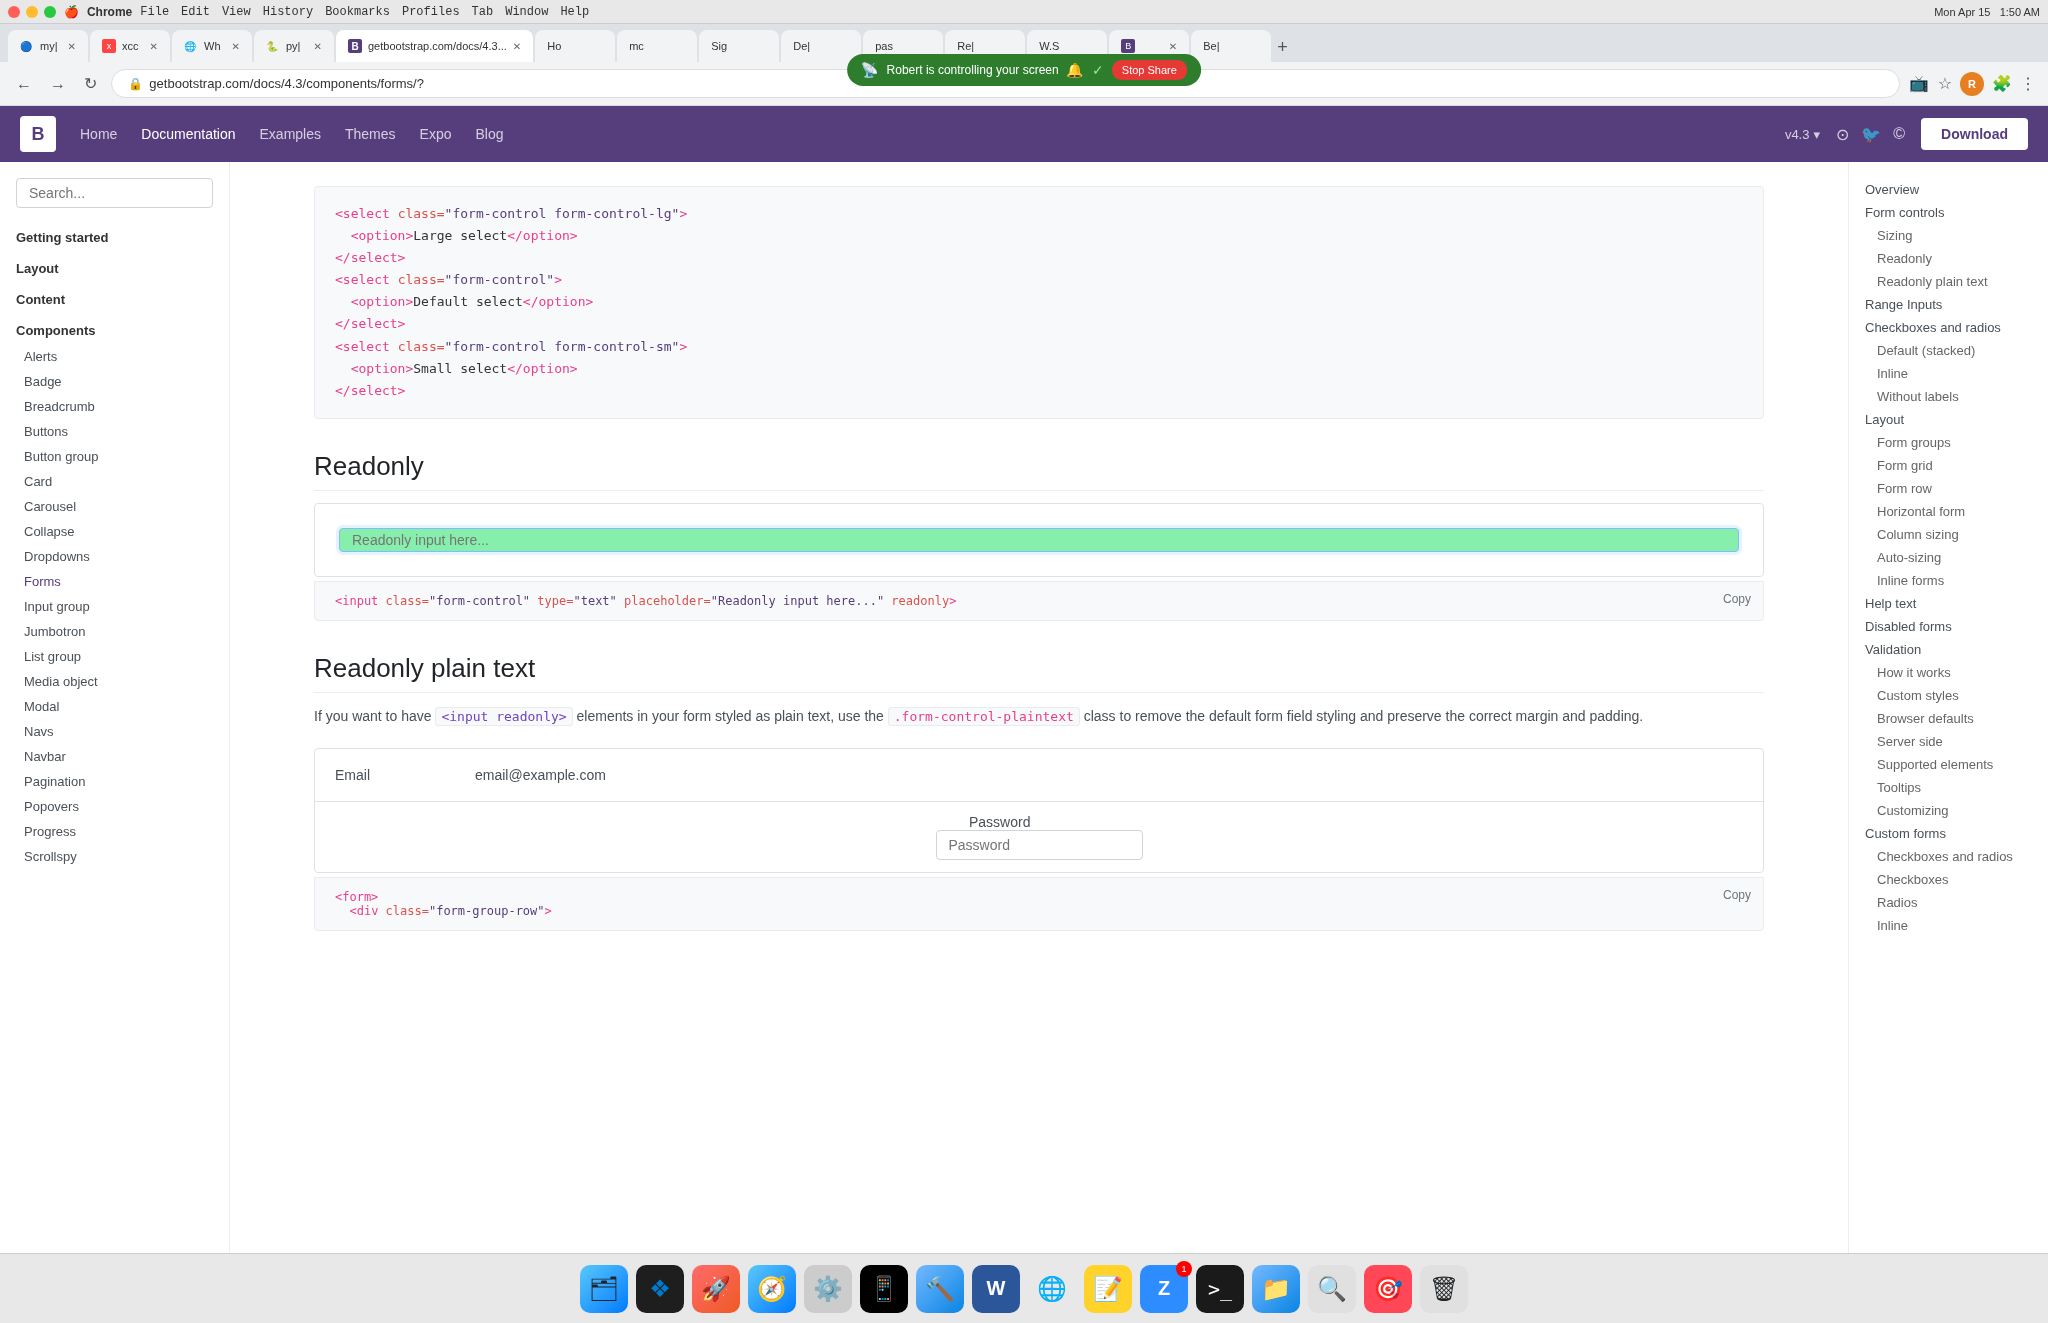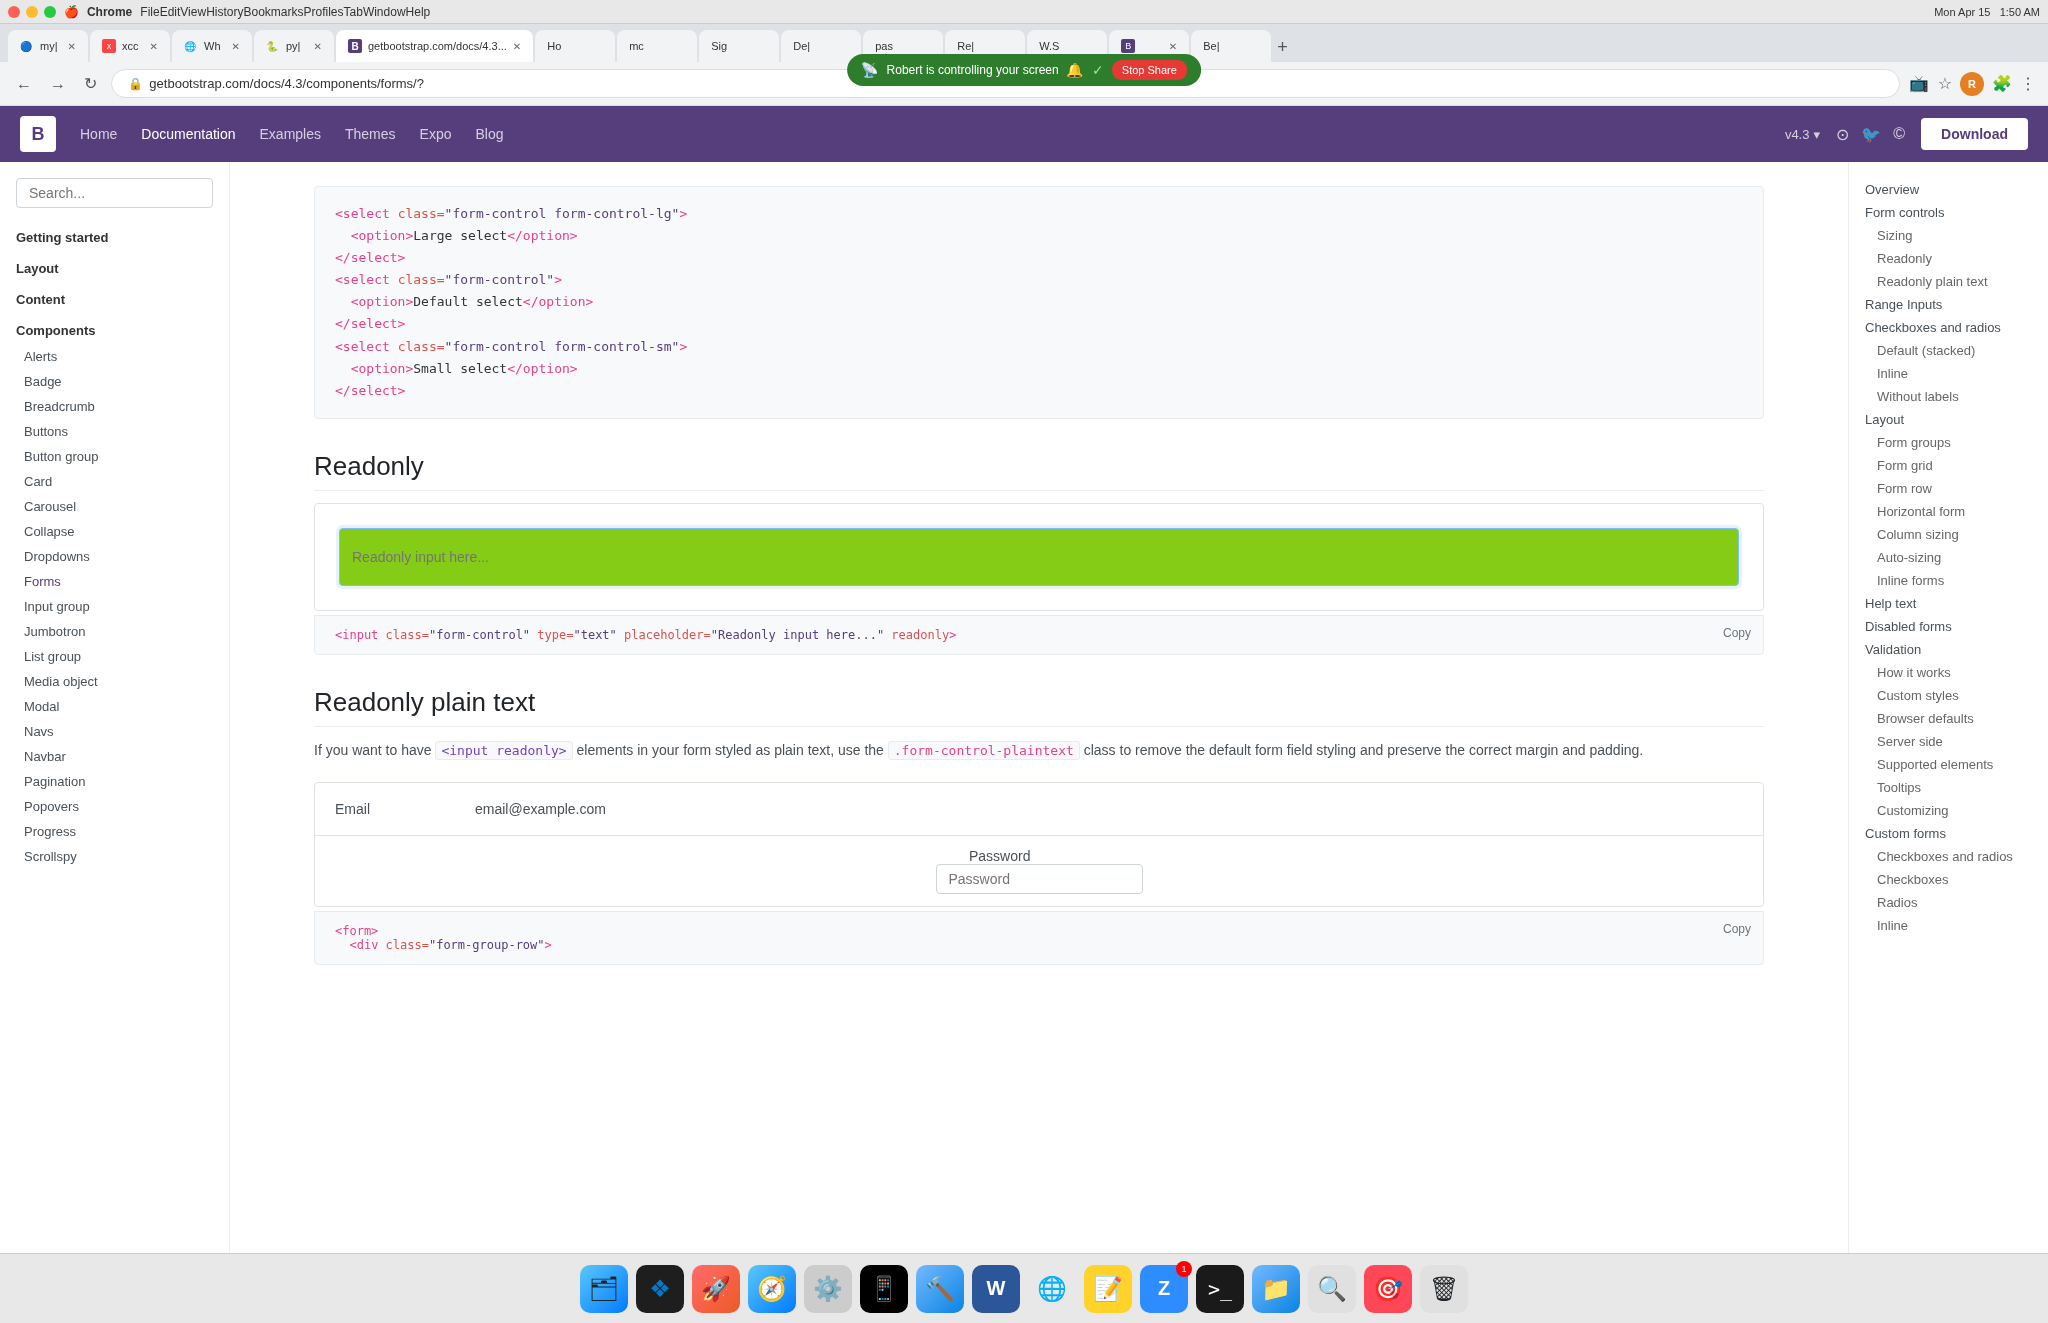--- a/index.html
+++ b/index.html
@@ -13,21 +13,21 @@
       align-items: center;
       padding: 0 8px;
       gap: 8px;
       border-bottom: 1px solid #ccc;
     }
     .macos-bar .traffic-lights { display: flex; gap: 6px; }
     .traffic-light { width: 12px; height: 12px; border-radius: 50%; }
     .tl-red { background: #ff5f56; }
     .tl-yellow { background: #ffbd2e; }
     .tl-green { background: #27c93f; }
-    .macos-bar .menu-items { display: flex; gap: 0; font-size: 12px; color: #333; }
+    .macos-bar .menu-items { display: flex; gap: 12px; font-size: 12px; color: #333; font-family: Liberation Mono, monospace; }
     .macos-bar .right-icons { margin-left: auto; display: flex; gap: 8px; font-size: 11px; color: #333; }
 
     
     .chrome-tabs-bar {
       background: #dee1e6;
       height: 38px;
       display: flex;
       align-items: flex-end;
       padding: 0 8px;
       gap: 2px;
@@ -239,26 +239,26 @@
     
     .demo-box {
       border: 1px solid #dee2e6;
       border-radius: 4px;
       padding: 24px;
       margin-bottom: 4px;
       background: #fff;
     }
     .readonly-input {
       width: 100%;
-      padding: 20px 12px;
+      padding: 3px 12px;
       border: 1px solid #80bdff;
       border-radius: 4px;
       font-size: 14px;
       color: #495057;
-      background: #84cc16;
+      background: #86efac;
       outline: none;
       box-shadow: 0 0 0 3px rgba(0,123,255,0.1);
     }
 
     
     .code-copy-box {
       background: #f8f9fa;
       border: 1px solid #e9ecef;
       border-radius: 0 0 4px 4px;
       padding: 12px 20px;

